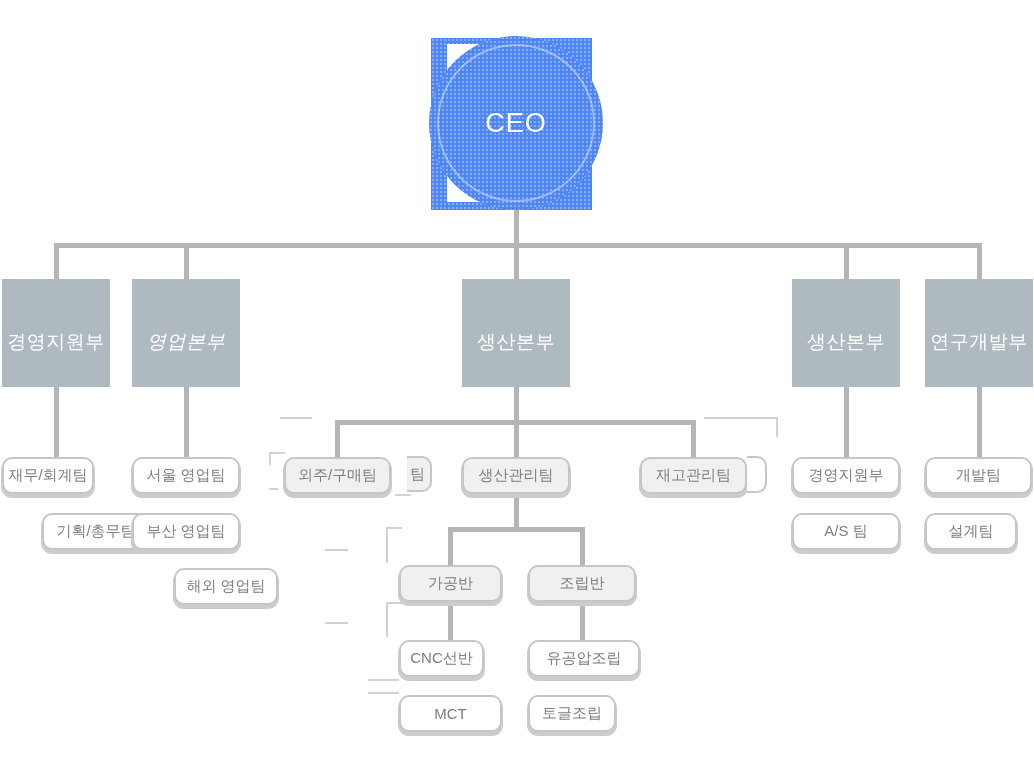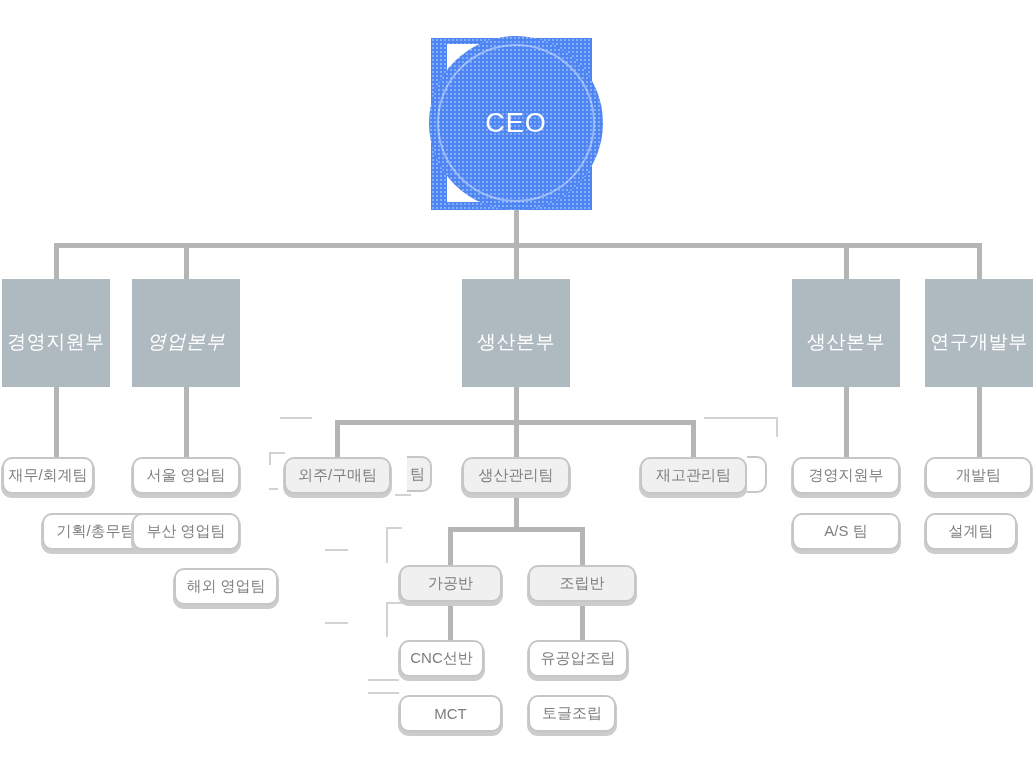--- a/index.html
+++ b/index.html
@@ -166,21 +166,21 @@
 <div class="team subtle" style="left:528px;top:565px;width:108px;">
   <span>조립반</span>
 </div>
 
 <div class="team" style="left:399px;top:640px;width:85px;">
   <span>CNC선반</span>
 </div>
 <div class="team" style="left:399px;top:695px;width:103px;">
   <span>MCT</span>
 </div>
-<div class="team" style="left:528px;top:640px;width:100px;">
+<div class="team" style="left:528px;top:640px;width:112px;">
   <span>유공압조립</span>
 </div>
 <div class="team" style="left:528px;top:695px;width:88px;">
   <span>토글조립</span>
 </div>
 
 <div class="thin" style="left:269px;top:452px;width:16px;height:2px;"></div>
 <div class="thin" style="left:269px;top:452px;width:2px;height:13px;"></div>
 <div class="thin" style="left:269px;top:488px;width:9px;height:2px;"></div>
 <div class="thin" style="left:395px;top:494px;width:16px;height:2px;"></div>

